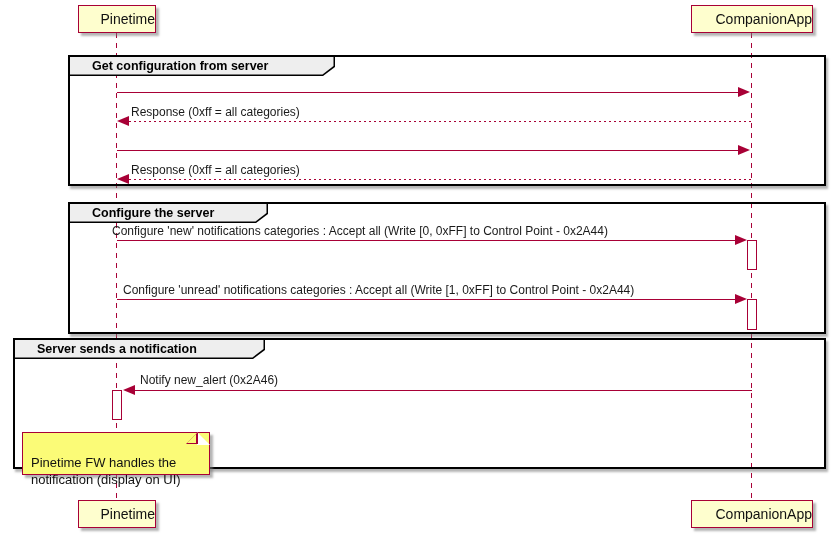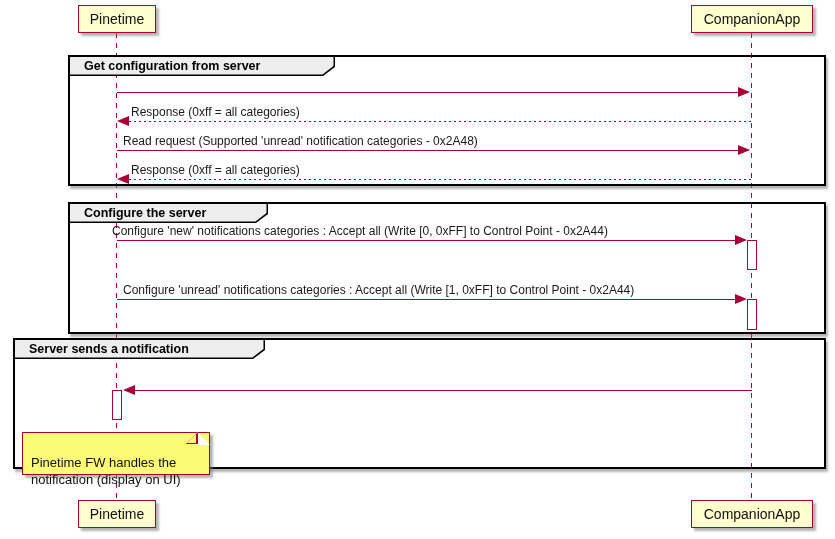--- a/index.html
+++ b/index.html
@@ -12,39 +12,39 @@
   .lifeline {
     position:absolute; width:1px; z-index:1;
     background:repeating-linear-gradient(to bottom, var(--accent,#A80036) 0 5px, transparent 5px 10px);
   }
   
   .pbox {
     position:absolute; z-index:6; box-sizing:border-box; height:28px;
     background:var(--participant_fill,#FEFECE);
     border:1.6px solid var(--accent,#A80036);
     box-shadow:3px 3px 2px rgba(120,120,120,.55);
-    display:flex; align-items:center; justify-content:center;
+    display:flex; align-items:center; justify-content:flex-end;
     font-size:14px; color:#111;
   }
   
   .frame {
     position:absolute; z-index:2; box-sizing:border-box;
     border:2px solid #000;
     box-shadow:2px 3px 2px rgba(120,120,120,.55);
     background:transparent;
   }
   .ftab { position:absolute; left:0; top:0; z-index:3;
     background:#000;
     clip-path:polygon(0 0, 100% 0, 100% 52%, calc(100% - 12px) 100%, 0 100%);
   }
   .ftab-in { position:absolute; left:0; top:0; right:1.5px; bottom:1.5px;
     background:var(--frame_header_fill,#EEEEEE);
     clip-path:polygon(0 0, 100% 0, 100% 52%, calc(100% - 11px) 100%, 0 100%);
     display:flex; align-items:center;
-    font-weight:bold; font-size:12.5px; color:#000; padding-left:14px; box-sizing:border-box;
+    font-weight:bold; font-size:12.5px; color:#000; padding-left:22px; box-sizing:border-box;
   }
   
   .msg-label { position:absolute; z-index:4; font-size:12px; color:#1a1a1a; white-space:nowrap; }
   .mline { position:absolute; z-index:3; height:1px; background:var(--accent,#A80036); }
   .mline.dotted {
     background:repeating-linear-gradient(to right, var(--accent,#A80036) 0 2px, transparent 2px 5px);
   }
   .ah { position:absolute; z-index:4; width:0; height:0;
     border-top:5px solid transparent; border-bottom:5px solid transparent; }
   .ah.right { border-left:12px solid var(--accent,#A80036); }
@@ -93,21 +93,20 @@
     </div>
   </div>
 
   <div class="mline" style="left:117px; top:92px; width:623px;"></div>
   <div class="ah right" style="left:738px; top:87px;"></div>
 
   <div class="msg-label" style="left:131px; top:105px;">Response (0xff = all categories)</div>
   <div class="mline dotted" style="left:129px; top:121px; width:623px;"></div>
   <div class="ah left" style="left:117px; top:116px;"></div>
 
-  <div class="msg-label" style="left:123px; top:134px;">Read request (Supported 'unread' notification categories - 0x2A48)</div>
   <div class="mline" style="left:117px; top:150px; width:623px;"></div>
   <div class="ah right" style="left:738px; top:145px;"></div>
 
   <div class="msg-label" style="left:131px; top:163px;">Response (0xff = all categories)</div>
   <div class="mline dotted" style="left:129px; top:179px; width:623px;"></div>
   <div class="ah left" style="left:117px; top:174px;"></div>
 
   <div class="frame" style="left:68px; top:202px; width:758px; height:132px;">
     <div class="ftab" style="width:198px; height:19px;">
       <div class="ftab-in">
@@ -127,20 +126,21 @@
   <div class="act" style="left:747px; top:299px; height:31px;"></div>
 
   <div class="frame" style="left:13px; top:338px; width:813px; height:131px;">
     <div class="ftab" style="width:250px; height:19px;">
       <div class="ftab-in">
           <span>Server sends a notification</span>
         </div>
     </div>
   </div>
 
+  <div class="msg-label" style="left:140px; top:373px;">Notify new_alert (0x2A46)</div>
   <div class="mline" style="left:135px; top:390px; width:617px;"></div>
   <div class="ah left" style="left:123px; top:385px;"></div>
   <div class="act" style="left:112px; top:390px; height:30px;"></div>
 
   <div class="note" style="left:22px; top:432px; width:188px; height:43px;">
     <span>Pinetime FW handles the
 notification (display on UI)</span>
     <div class="note-fold"></div>
     <div class="note-fold2"></div>
     <div class="note-fold3"></div>

